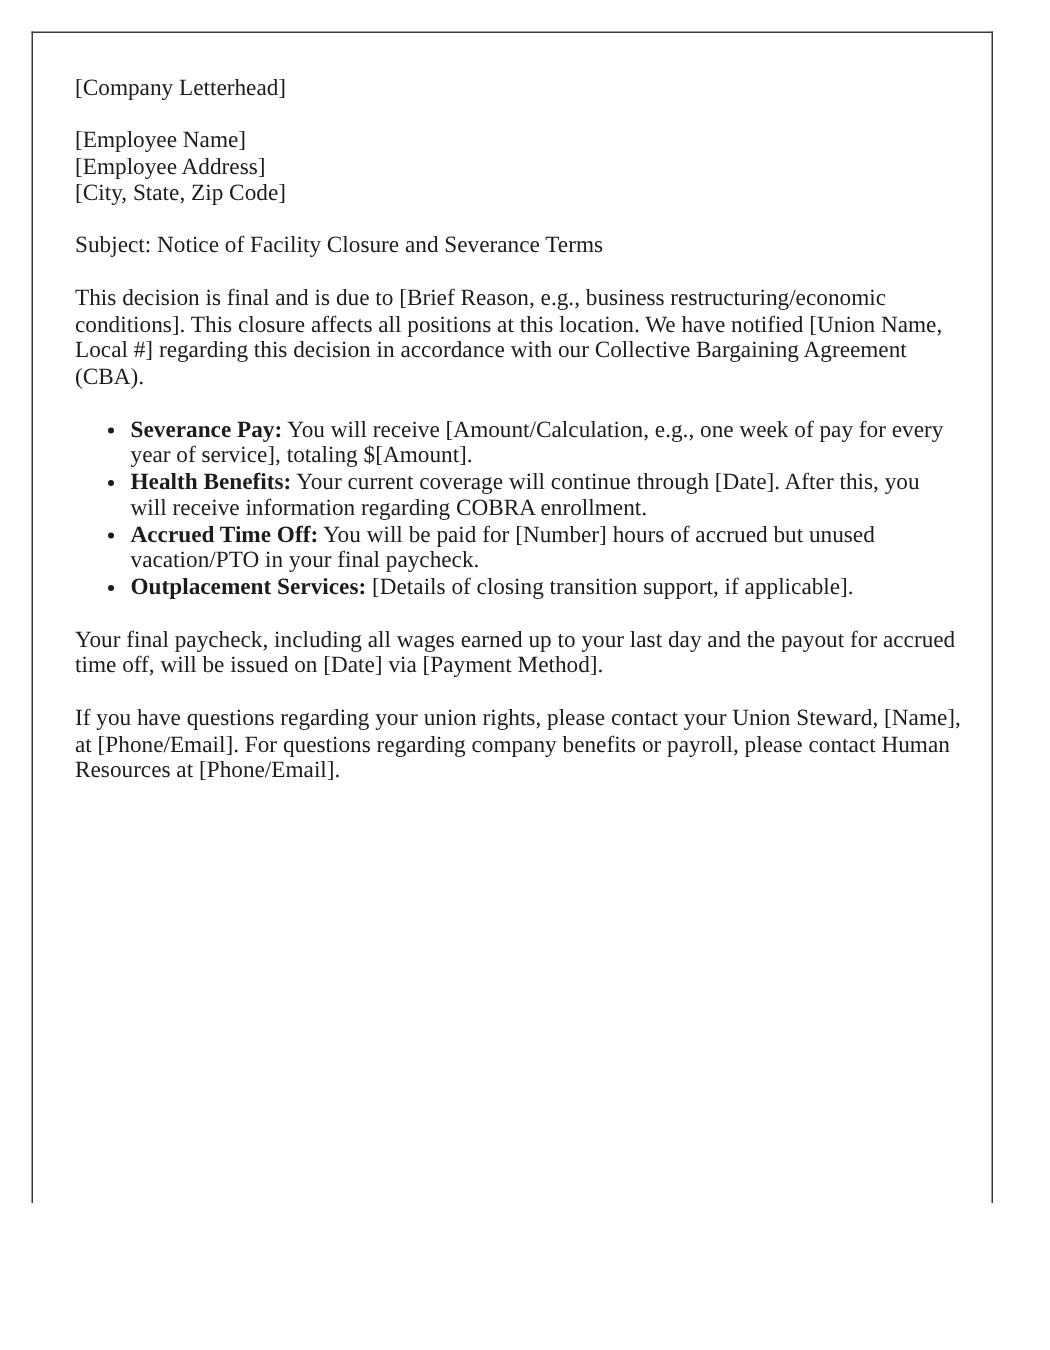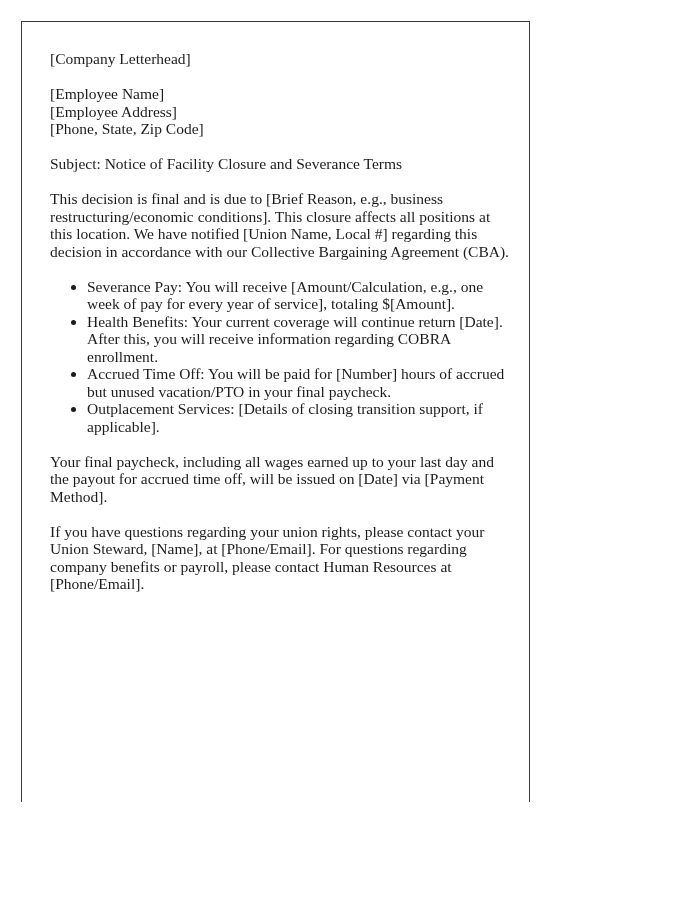--- a/index.html
+++ b/index.html
@@ -15,21 +15,21 @@
     width: 700px;
     height: 900px;
     background: #ffffff;
     font-family: "Liberation Serif", "DejaVu Serif", serif;
     color: #1c1c1c;
   }
   .page {
     position: absolute;
     left: 21px;
     top: 21px;
-    width: 509px;
+    width: 641px;
     height: 781px;
     box-sizing: border-box;
     background: #ffffff;
     border-top: 1.5px solid #3a3a3a;
     border-left: 1.5px solid #3a3a3a;
     border-right: 1.5px solid #3a3a3a;
     border-bottom: none;
     padding: 28px 20px 0 28px;
     overflow: hidden;
   }
@@ -45,51 +45,51 @@
     margin: 0 0 17.5px 0;
     padding: 0 0 0 37px;
     font-size: 15.5px;
     line-height: 17.5px;
   }
   ul.severance-list li {
     margin: 0;
     padding: 0;
   }
   ul.severance-list li b {
-    font-weight: normal;
+    font-weight: bold;
   }
 </style>
 </head>
 <body>
 
 <div class="canvas">
   <div class="page">
 
     <p>[Company Letterhead]</p>
 
 
     <p>
       <span>[Employee Name]</span><br>
       <span>[Employee Address]</span><br>
-      <span>[Phone, State, Zip Code]</span>
+      <span>[City, State, Zip Code]</span>
     </p>
 
     <p class="subject">Subject: Notice of Facility Closure and Severance Terms</p>
 
 
 
     <p>This decision is final and is due to [Brief Reason, e.g., business restructuring/economic conditions]. This closure affects all positions at this location. We have notified [Union Name, Local #] regarding this decision in accordance with our Collective Bargaining Agreement (CBA).</p>
 
 
     <ul class="severance-list">
       <li>
         <b>Severance Pay:</b><span> You will receive [Amount/Calculation, e.g., one week of pay for every year of service], totaling $[Amount].</span>
       </li>
       <li>
-        <b>Health Benefits:</b><span> Your current coverage will continue return [Date]. After this, you will receive information regarding COBRA enrollment.</span>
+        <b>Health Benefits:</b><span> Your current coverage will continue through [Date]. After this, you will receive information regarding COBRA enrollment.</span>
       </li>
       <li>
         <b>Accrued Time Off:</b><span> You will be paid for [Number] hours of accrued but unused vacation/PTO in your final paycheck.</span>
       </li>
       <li>
         <b>Outplacement Services:</b><span> [Details of closing transition support, if applicable].</span>
       </li>
     </ul>
 
     <p>Your final paycheck, including all wages earned up to your last day and the payout for accrued time off, will be issued on [Date] via [Payment Method].</p>

